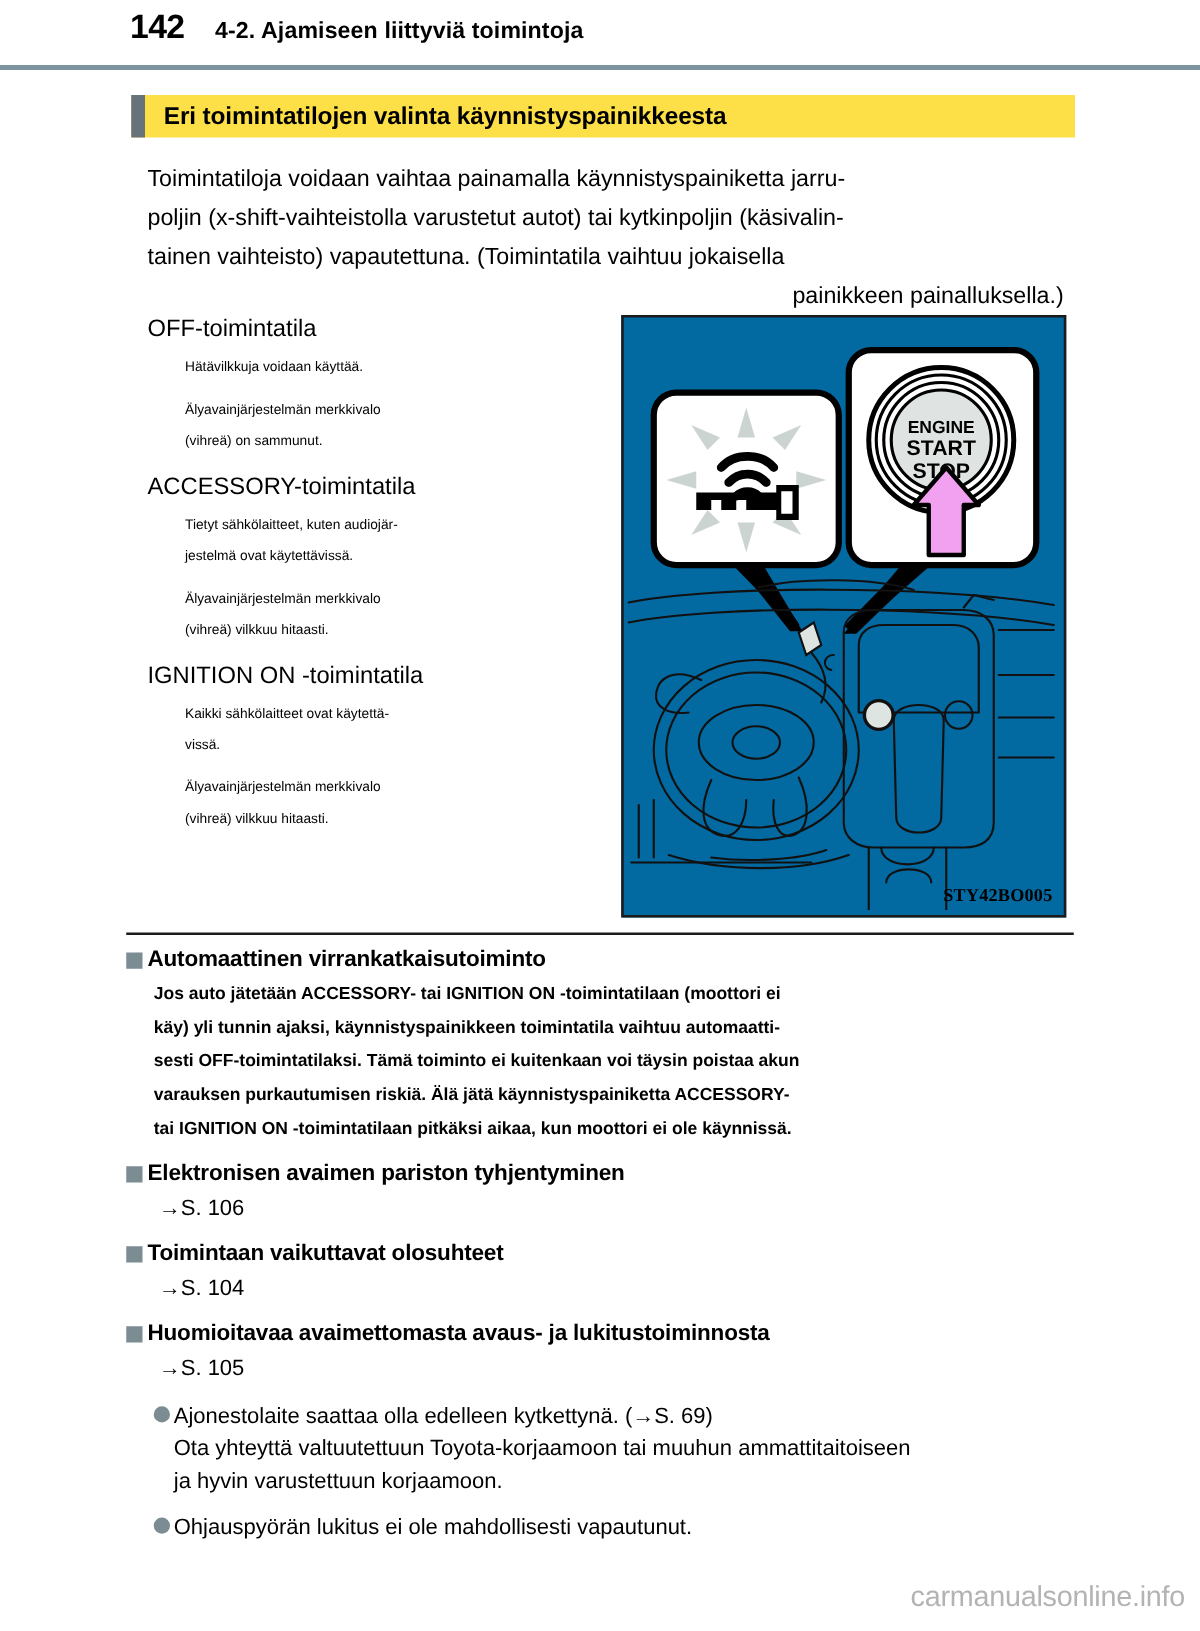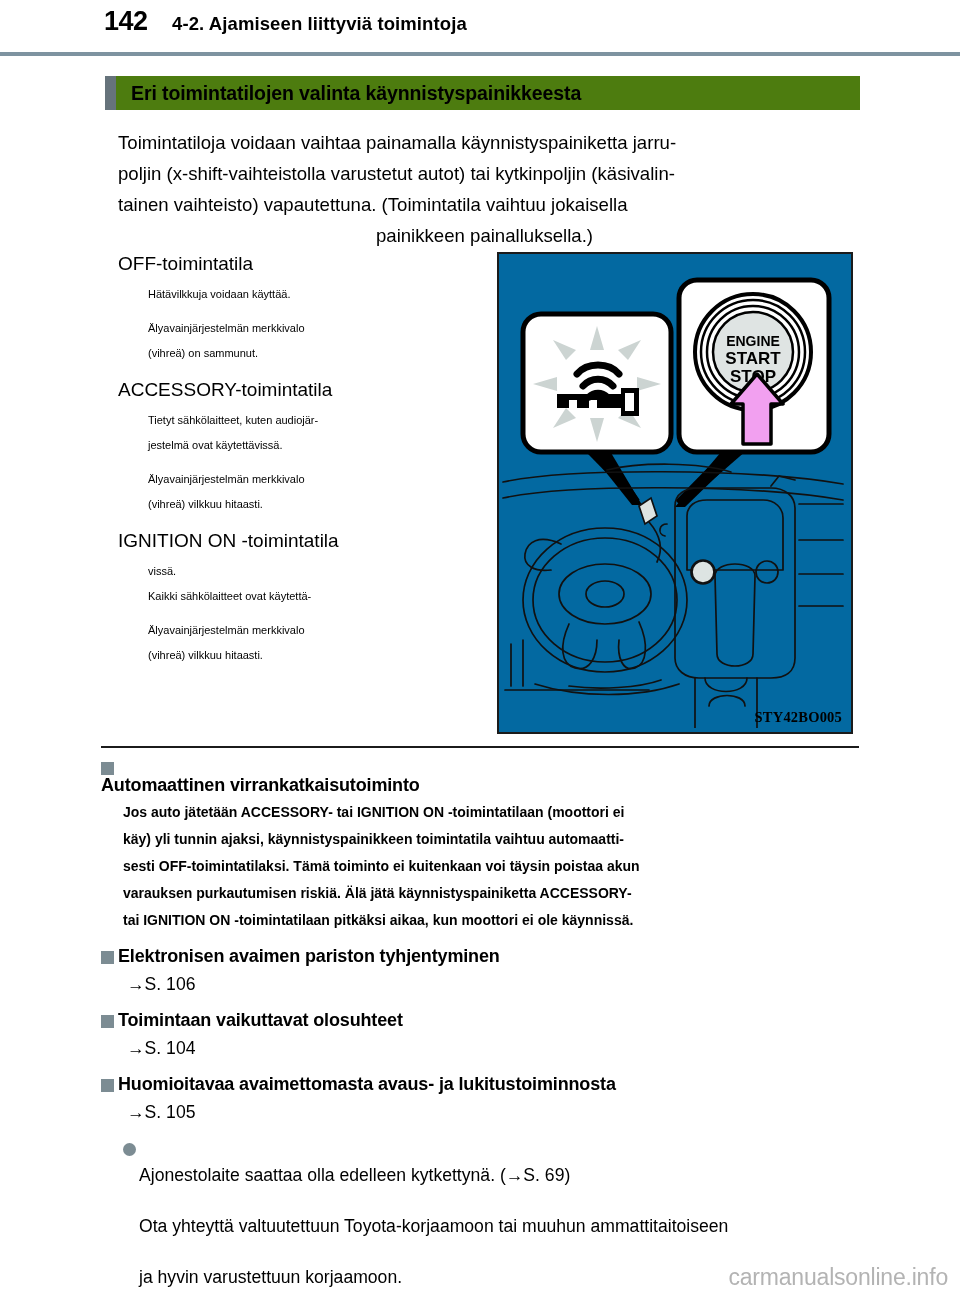--- a/index.html
+++ b/index.html
@@ -49,21 +49,21 @@
     background: #7e93a0;
   }
 
   
   .section-title {
     position: absolute;
     left: 105px;
     top: 76px;
     width: 755px;
     height: 34px;
-    background: #4d7c0f;
+    background: #fde047;
     display: flex;
     align-items: center;
   }
   .section-title-bar {
     width: 11px;
     height: 34px;
     background: #66737b;
     flex: none;
   }
   .section-title-text {
@@ -78,21 +78,21 @@
     position: absolute;
     left: 118px;
     top: 127px;
     width: 733px;
     font-size: 18.6px;
     line-height: 31px;
     text-align: justify;
     text-justify: inter-word;
   }
   .intro span { display: block; }
-  .intro span.lastline { text-align: center; }
+  .intro span.lastline { text-align: right; }
 
   
   .modes {
     position: absolute;
     left: 118px;
     top: 249px;
     width: 360px;
   }
   .mode-head {
     font-size: 19px;
@@ -153,21 +153,21 @@
     width: 760px;
   }
   .note-head {
     display: flex;
     align-items: flex-start;
     margin-top: 12px;
     font-size: 18px;
     font-weight: bold;
     letter-spacing: -0.15px;
   }
-  .note-head:first-child { margin-top: 0; flex-direction: column; }
+  .note-head:first-child { margin-top: 0; }
   .sq-bullet {
     width: 13px;
     height: 13px;
     background: #7c8c93;
     flex: none;
     margin-top: 5px;
     margin-right: 4px;
   }
   .note-para {
     margin: 3px 0 12px 22px;
@@ -199,21 +199,21 @@
   .rd-bullet {
     width: 13px;
     height: 13px;
     border-radius: 50%;
     background: #7c8c93;
     flex: none;
     margin-top: 6px;
     margin-right: 3px;
   }
   .round-text { width: 760px; }
-  .round-text span { display: block; margin-top: 25px; }
+  .round-text span { display: block; }
 
   
   .watermark {
     position: absolute;
     right: 12px;
     bottom: 14px;
     font-size: 23px;
     color: #b3b3b3;
     letter-spacing: -0.2px;
   }
@@ -255,22 +255,22 @@
     <span class="jline">Tietyt sähkölaitteet, kuten audiojär-</span>
     <span class="jline last">jestelmä ovat käytettävissä.</span>
   </div>
   <div class="mode-body">
     <span class="jline">Älyavainjärjestelmän merkkivalo</span>
     <span class="jline last">(vihreä) vilkkuu hitaasti.</span>
   </div>
 
   <div class="mode-head">IGNITION ON -toimintatila</div>
   <div class="mode-body">
+    <span class="jline">Kaikki sähkölaitteet ovat käytettä-</span>
     <span class="jline last">vissä.</span>
-    <span class="jline">Kaikki sähkölaitteet ovat käytettä-</span>
   </div>
   <div class="mode-body">
     <span class="jline">Älyavainjärjestelmän merkkivalo</span>
     <span class="jline last">(vihreä) vilkkuu hitaasti.</span>
   </div>
 
 </div>
 
 <div class="figure">
   <svg width="348" height="474" viewBox="0 0 348 474">

